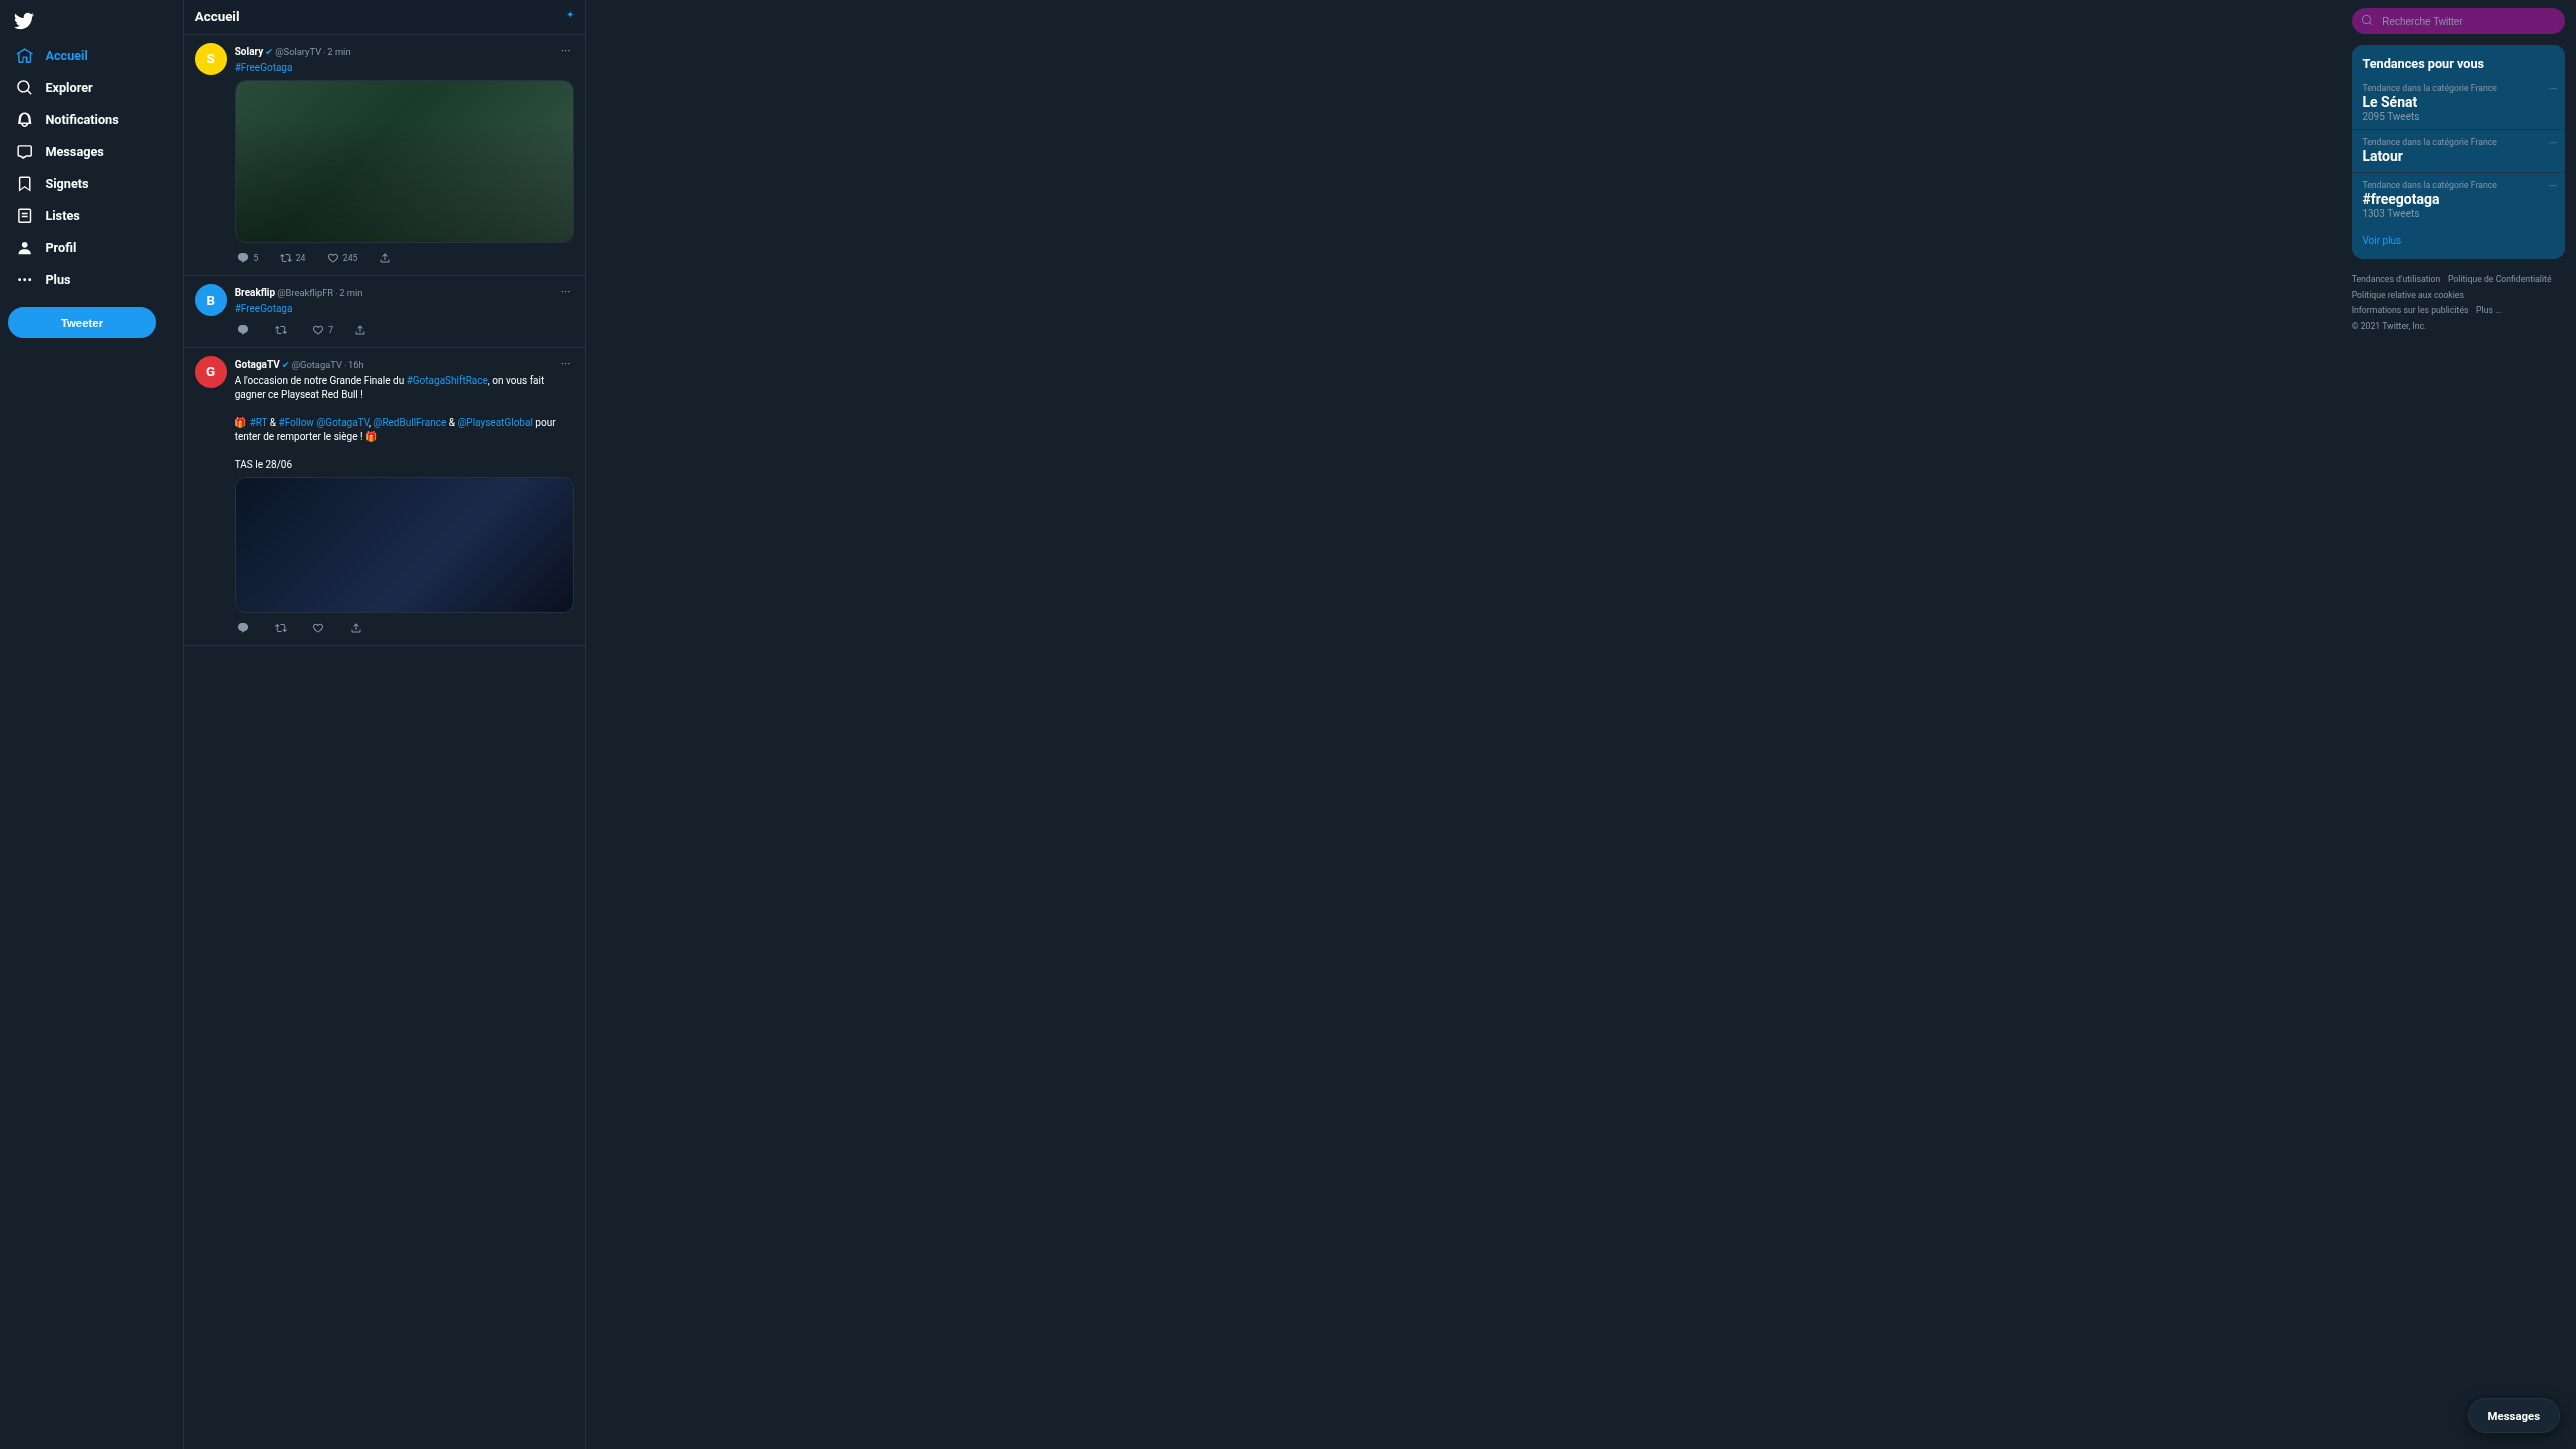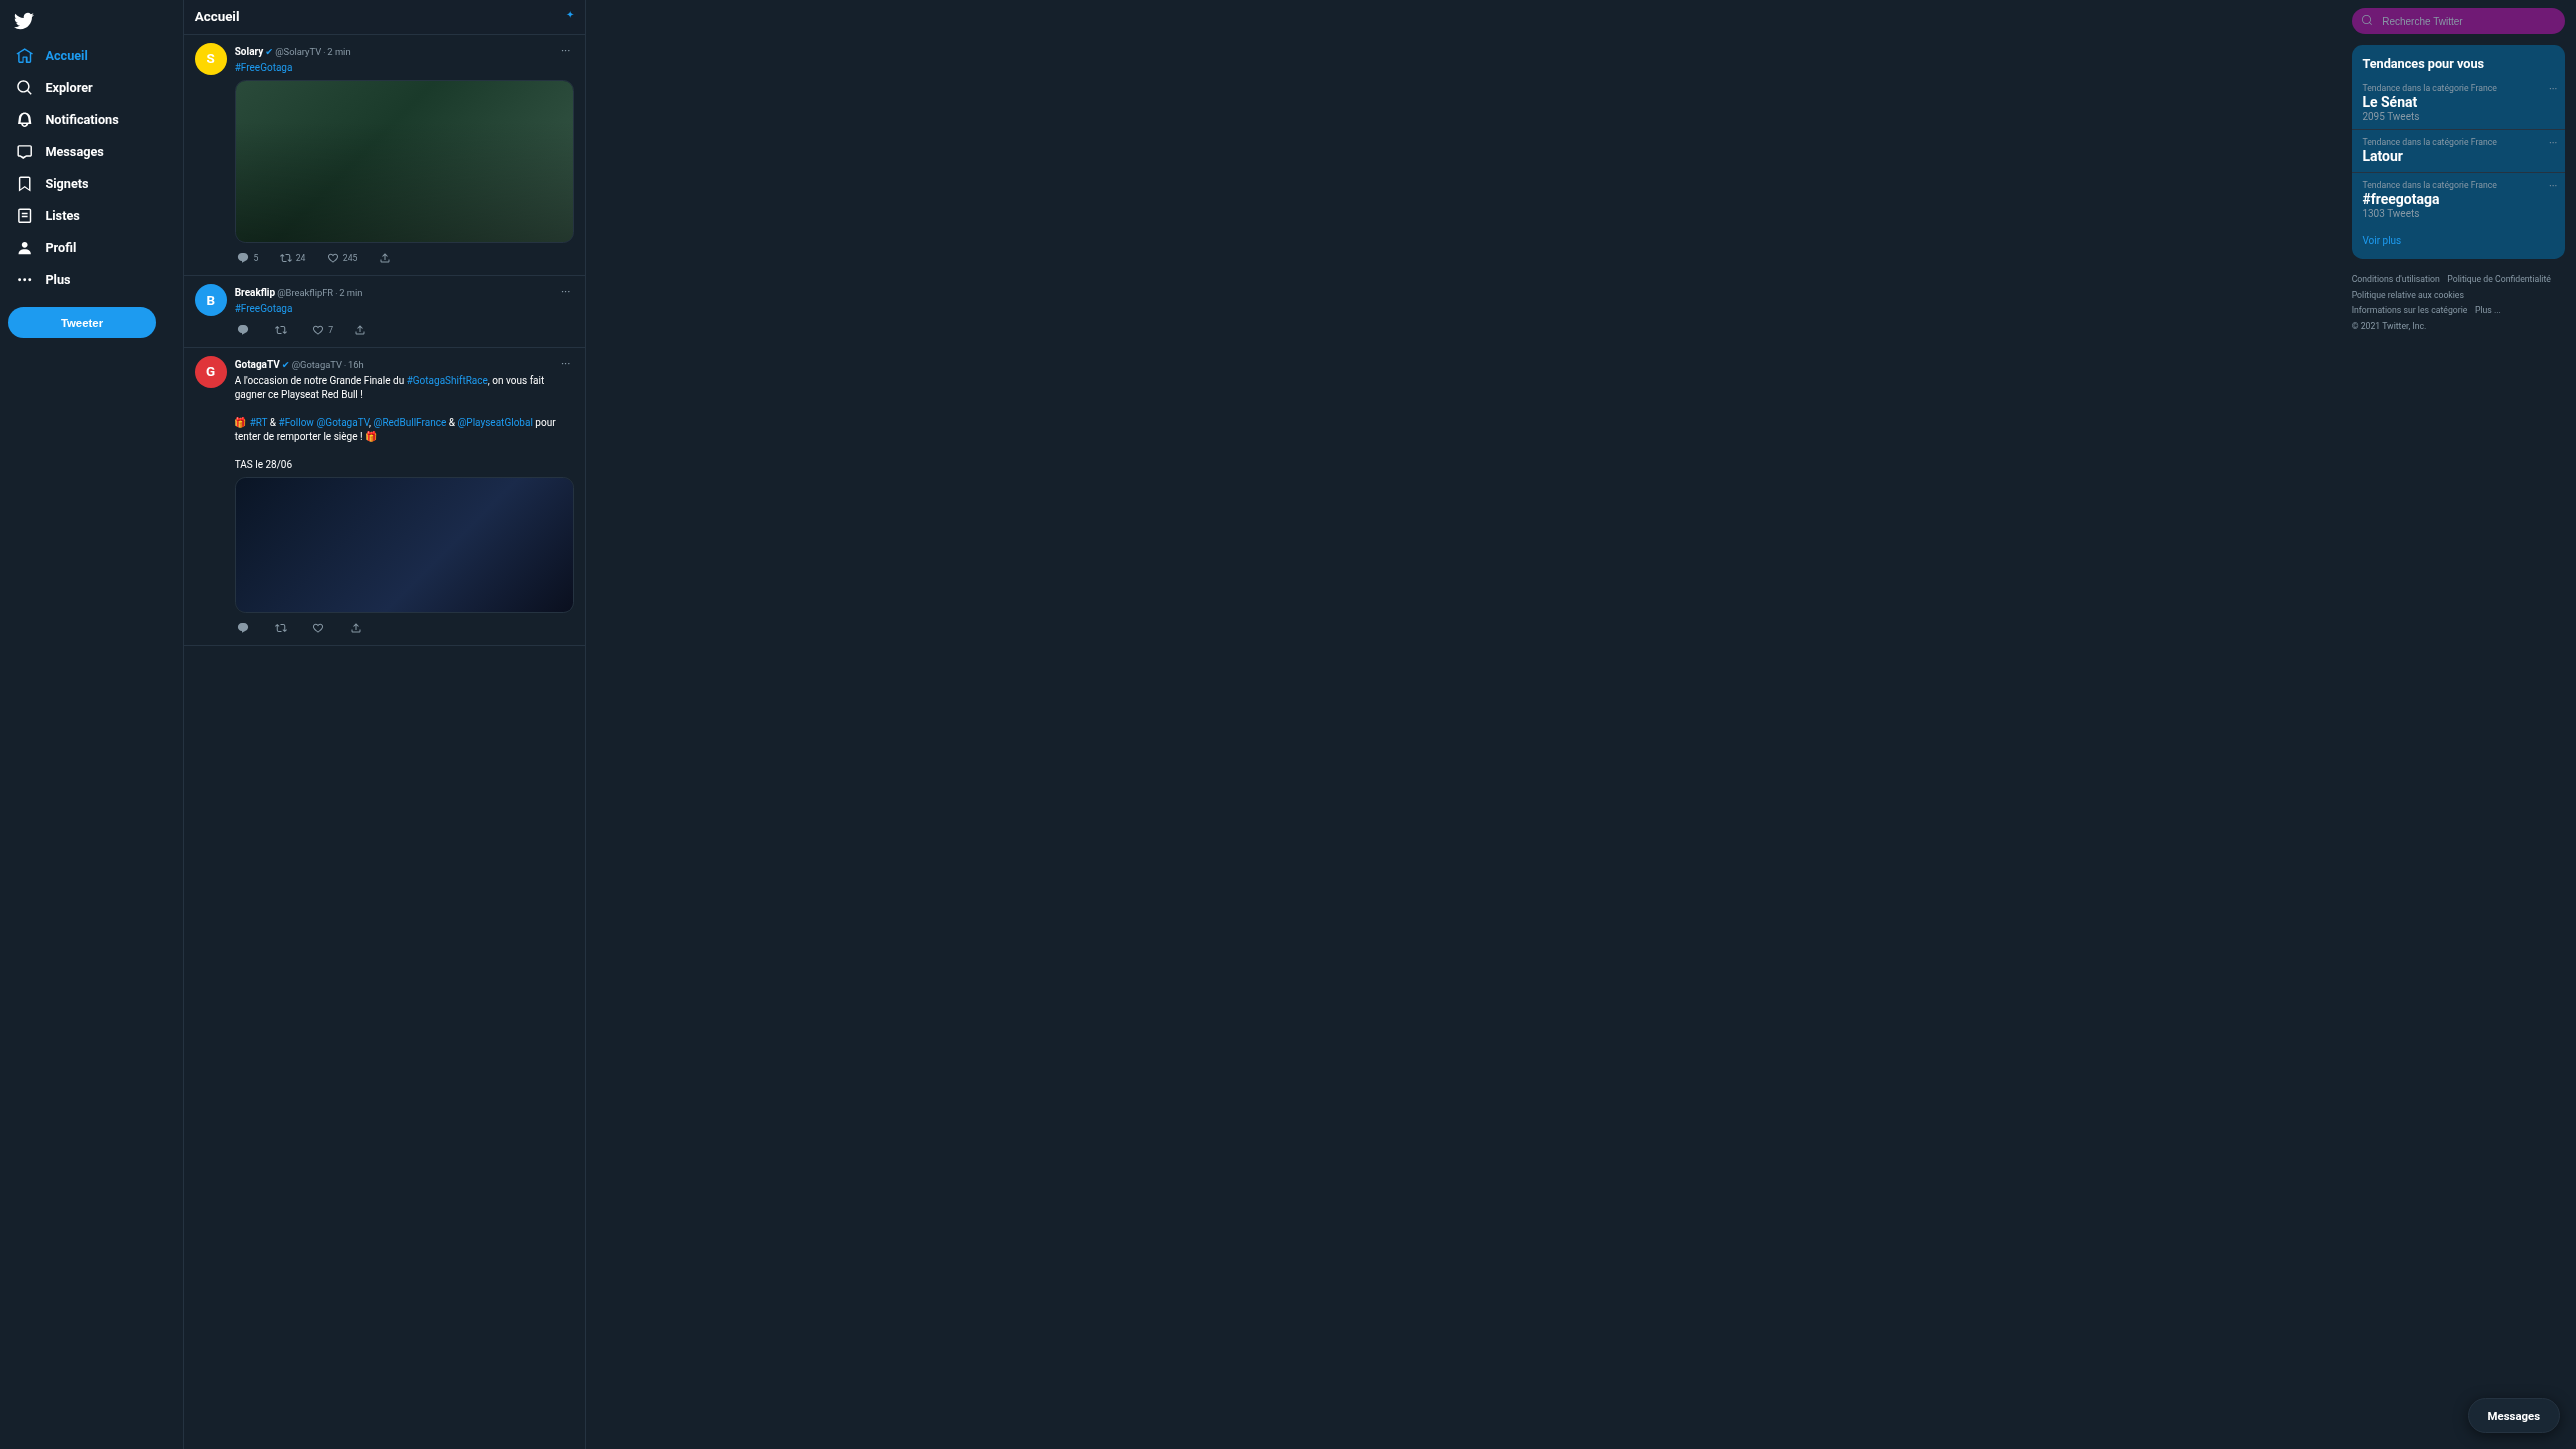--- a/index.html
+++ b/index.html
@@ -572,28 +572,28 @@
     <div class="trend-category">Tendance dans la catégorie France</div>
     <div class="trend-name">#freegotaga</div>
     <div class="trend-tweets">1303 Tweets</div>
   </div>
       </div>
     <div class="trends-show-more">Voir plus</div>
   </div>
 
   <div class="footer-links">
     <div>
-      <a href="#">Conditions d'utilisation</a>
+      <a href="#">Tendances d'utilisation</a>
       <a href="#">Politique de Confidentialité</a>
     </div>
     <div>
       <a href="#">Politique relative aux cookies</a>
     </div>
     <div>
-      <a href="#">Informations sur les catégorie</a>
+      <a href="#">Informations sur les publicités</a>
       <a href="#">Plus ...</a>
     </div>
     <div>
       <span>© 2021 Twitter, Inc.</span>
     </div>
   </div>
 </aside>
 
 <div class="messages-float">Messages</div>
 

